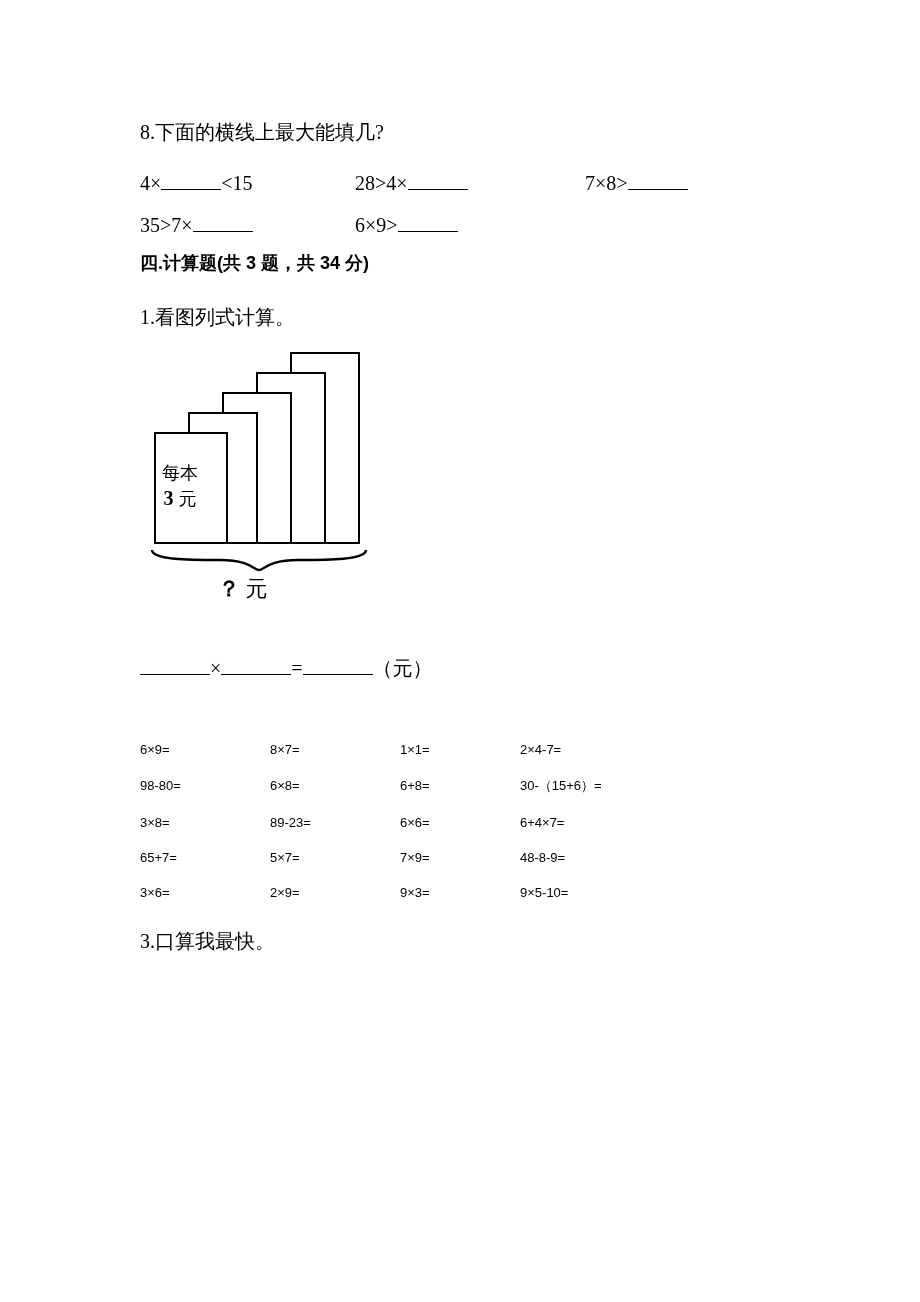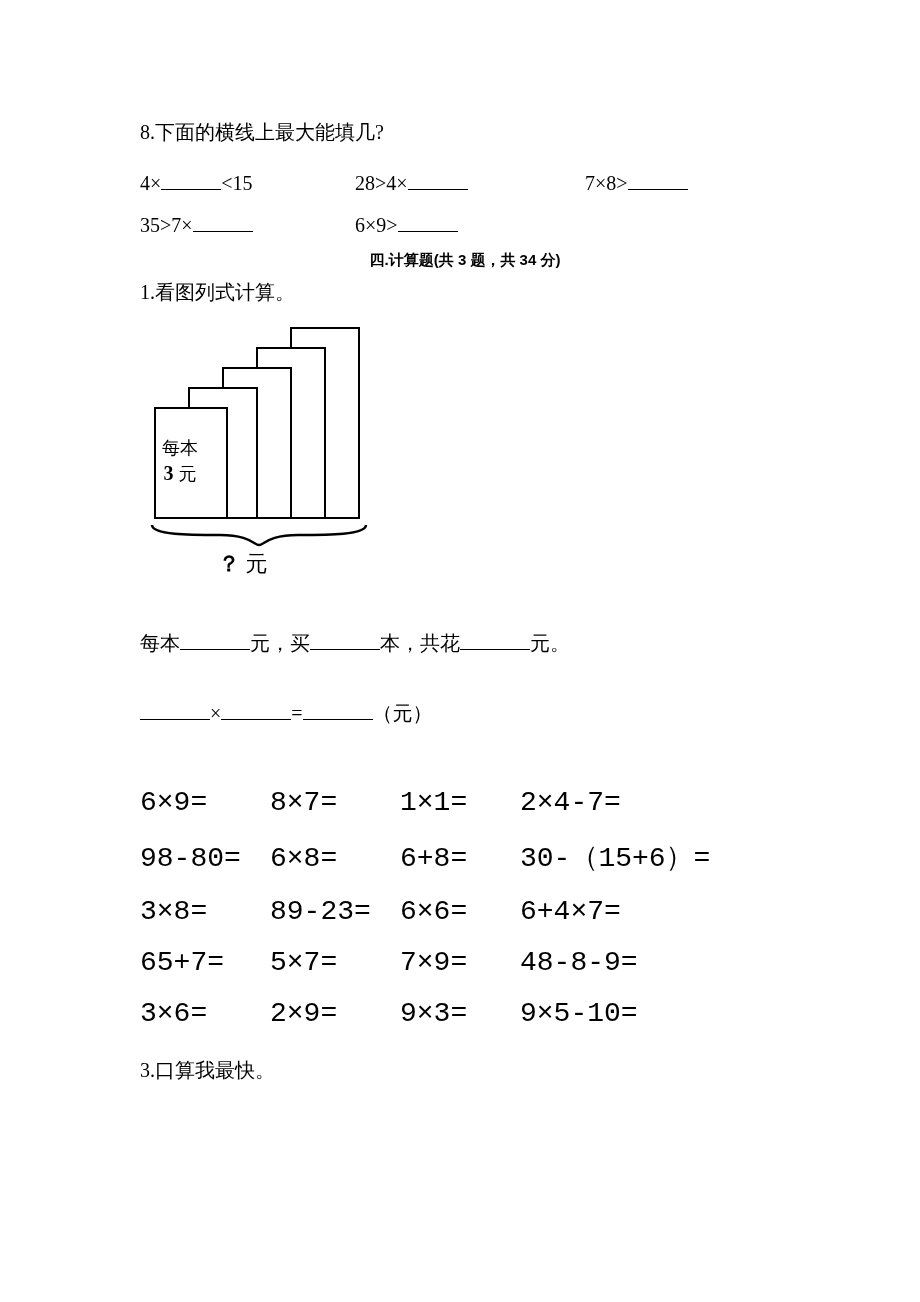--- a/index.html
+++ b/index.html
@@ -32,24 +32,23 @@
     display: flex;
     margin-bottom: 14px;
     align-items: flex-end;
   }
   .row3 > div:nth-child(1) { width: 215px; }
   .row3 > div:nth-child(2) { width: 230px; }
   .row3 > div:nth-child(3) { flex: 1; }
   .section-heading {
     font-family: "SimHei", "黑体", sans-serif;
     font-weight: bold;
-    font-size: 15px;
+    font-size: 18px;
     margin-top: 8px;
-    margin-bottom: 5px;
-    text-align: center;
+    margin-bottom: 25px;
   }
   
   .figure {
     position: relative;
     width: 260px;
     height: 270px;
     margin: 10px 0 20px 0;
   }
   .book {
     position: absolute;
@@ -87,22 +86,22 @@
     top: 222px;
     font-size: 22px;
   }
   .brace-label .q { font-family: "Times New Roman", serif; font-weight: bold; font-size: 22px; }
   .fill-line {
     margin: 30px 0 40px 0;
   }
   table.calc {
     border-collapse: collapse;
     width: 100%;
-    font-family: Liberation Mono, monospace;
-    font-size: 28px;
+    font-family: Liberation Sans, sans-serif;
+    font-size: 13px;
   }
   table.calc td {
     padding: 10px 0;
     vertical-align: baseline;
     white-space: nowrap;
   }
   table.calc td:nth-child(1) { width: 130px; }
   table.calc td:nth-child(2) { width: 130px; }
   table.calc td:nth-child(3) { width: 120px; }
   table.calc td:nth-child(4) { }
@@ -152,23 +151,20 @@
     <div class="brace">
       <svg viewBox="0 0 218 24" preserveAspectRatio="none">
         <path d="M2 2 C2 12, 40 12, 70 12 C100 12, 104 22, 109 22 C114 22, 118 12, 148 12 C178 12, 216 12, 216 2" stroke="#000" stroke-width="2.5" fill="none"></path>
       </svg>
     </div>
     <div class="brace-label">
       <span class="q">？</span><span> 元</span>
     </div>
   </div>
 
-  <div class="fill-line">
-    <span>每本</span><span class="blank wide"></span><span>元，买</span><span class="blank wide"></span><span>本，共花</span><span class="blank wide"></span><span>元。</span>
-  </div>
 
   <div class="fill-line" style="margin-bottom:50px;">
     <span class="blank wide"></span><span>×</span><span class="blank wide"></span><span>=</span><span class="blank wide"></span><span>（元）</span>
   </div>
 
 
   <table class="calc">
     <tbody>
         <tr>
       <td>6×9=</td>

